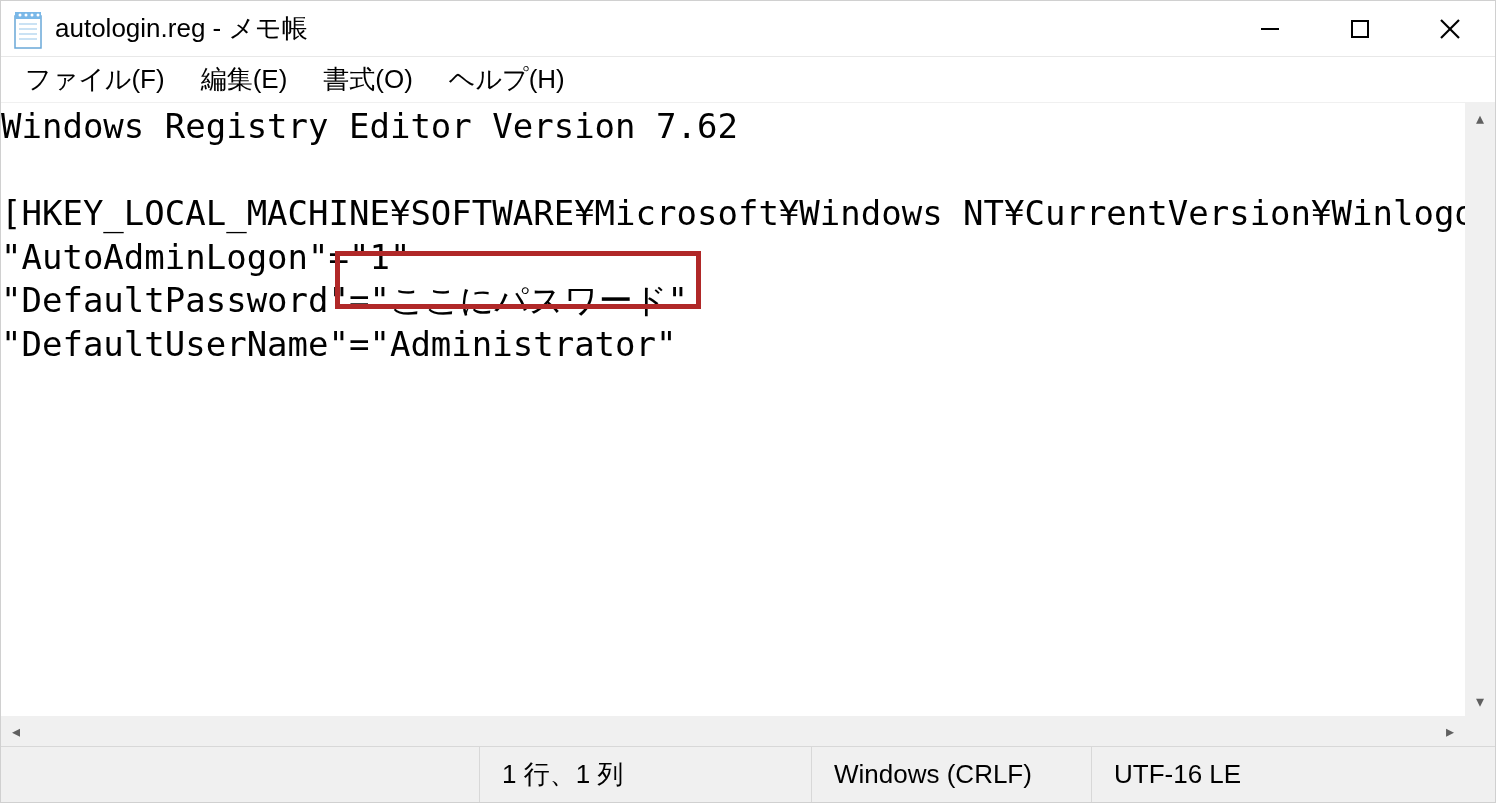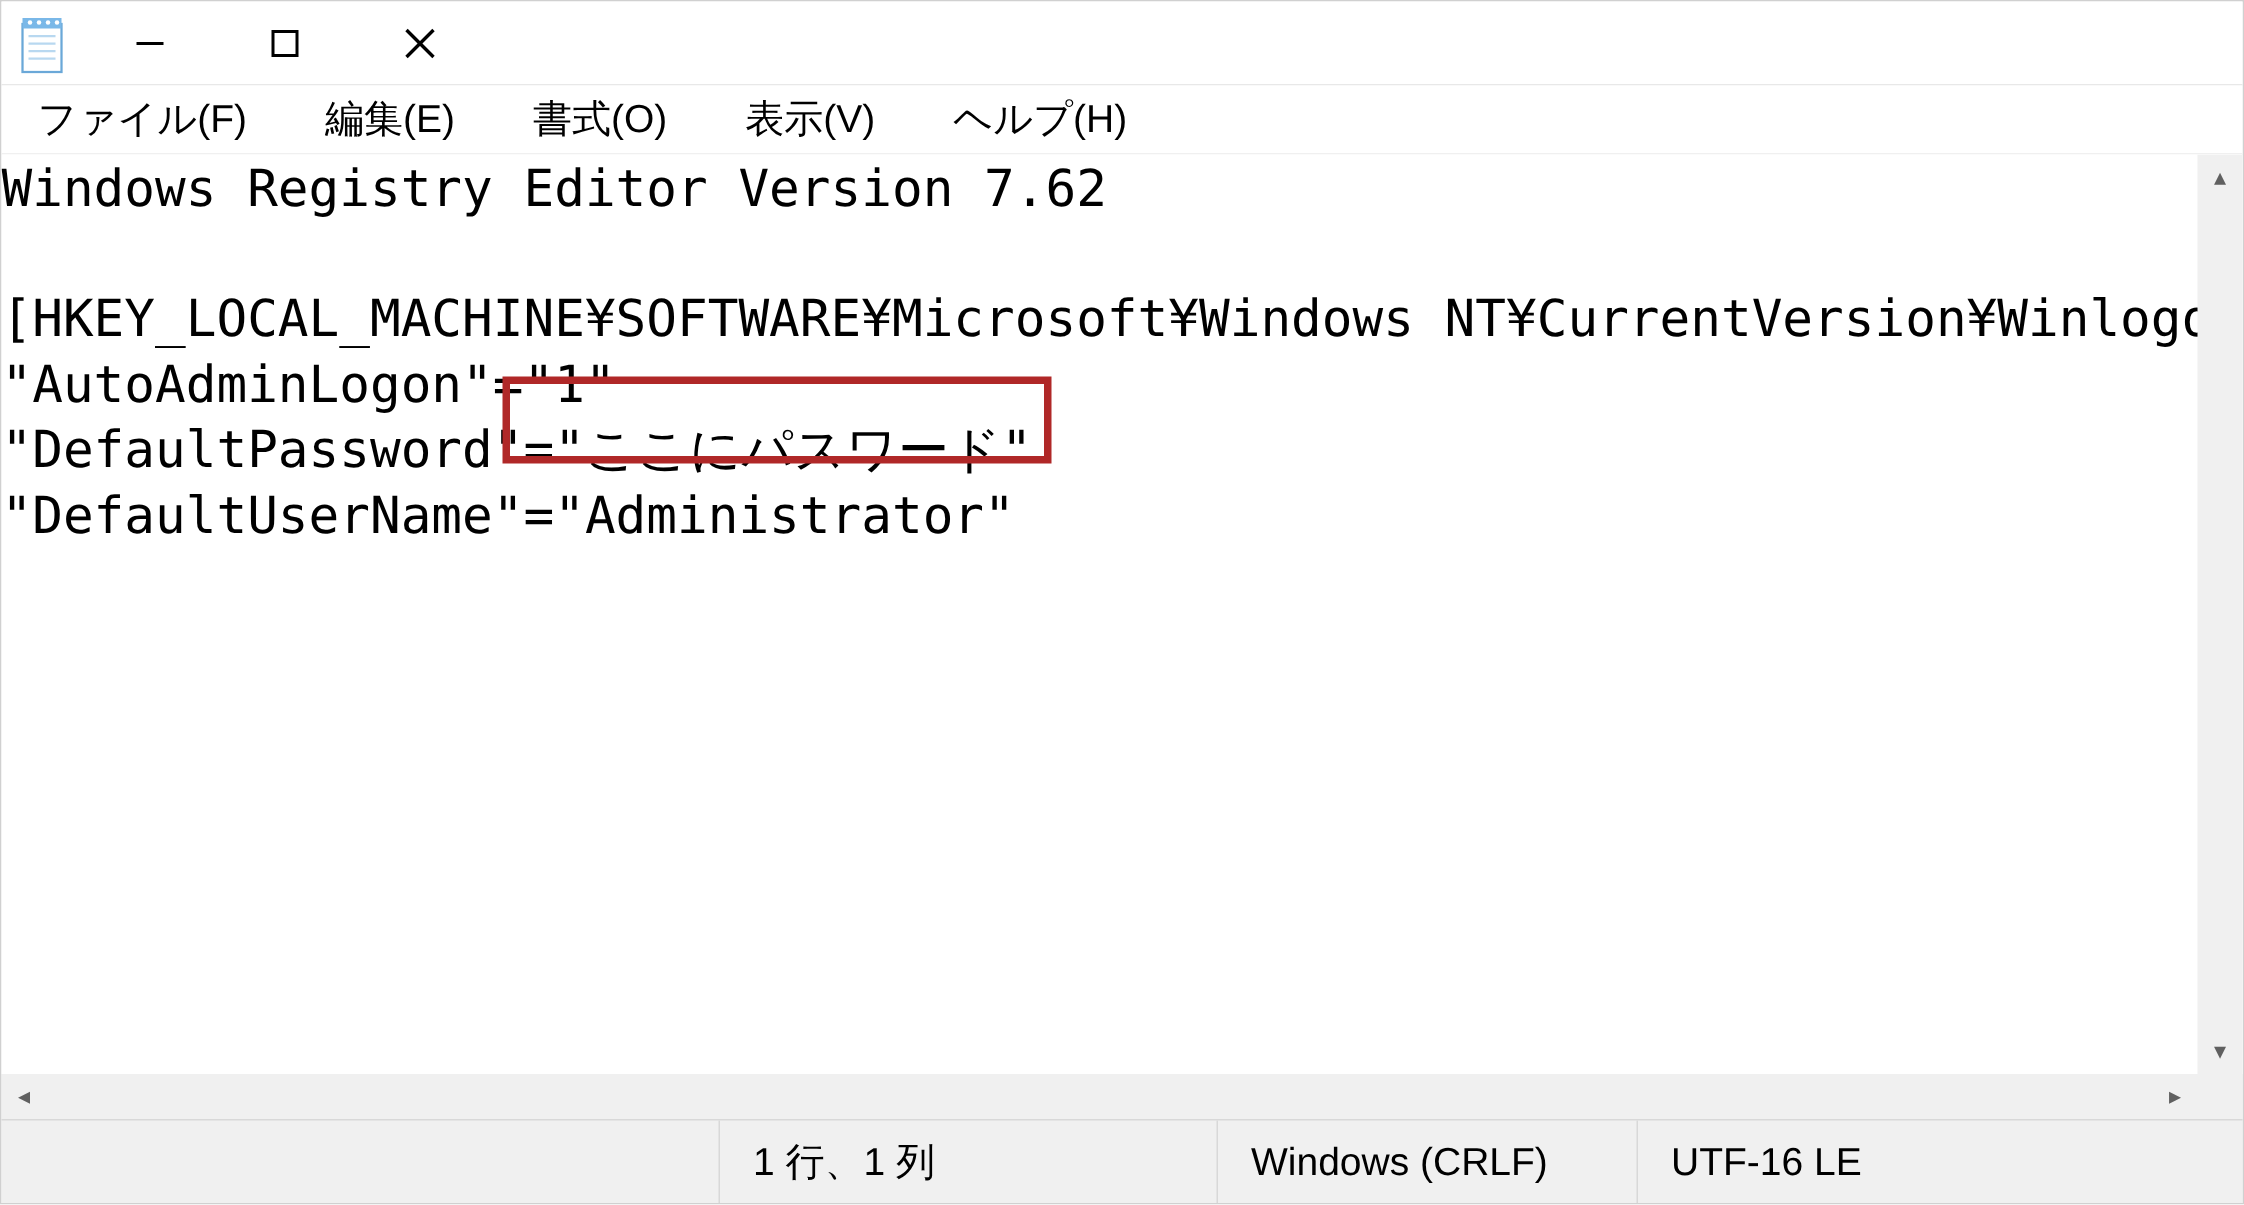--- a/index.html
+++ b/index.html
@@ -53,21 +53,21 @@
   }
   .win-btn svg { width: 24px; height: 24px; }
   .win-btn.close svg { width: 28px; height: 28px; }
   .menubar {
     height: 46px;
     display: flex;
     align-items: center;
     padding-left: 6px;
     border-bottom: 1px solid #f0f0f0;
     background: #ffffff;
-    gap: 16px;
+    gap: 0;
   }
   .menu-item {
     font-size: 26px;
     padding: 4px 18px;
     color: #000;
     cursor: pointer;
     font-family: "Meiryo", "Yu Gothic", sans-serif;
   }
   .editor-area {
     flex: 1;
@@ -165,20 +165,21 @@
         <circle cx="9" cy="7" r="1.5" fill="#fff"></circle>
         <circle cx="15" cy="7" r="1.5" fill="#fff"></circle>
         <circle cx="21" cy="7" r="1.5" fill="#fff"></circle>
         <circle cx="27" cy="7" r="1.5" fill="#fff"></circle>
         <line x1="8" y1="16" x2="26" y2="16" stroke="#b8d8f0" stroke-width="1.5"></line>
         <line x1="8" y1="21" x2="26" y2="21" stroke="#b8d8f0" stroke-width="1.5"></line>
         <line x1="8" y1="26" x2="26" y2="26" stroke="#b8d8f0" stroke-width="1.5"></line>
         <line x1="8" y1="31" x2="26" y2="31" stroke="#b8d8f0" stroke-width="1.5"></line>
       </svg>
     </div>
+    <div class="titlebar-title">autologin.reg - メモ帳</div>
     <div class="win-controls">
       <div class="win-btn">
         <svg viewBox="0 0 24 24">
             <line x1="3" y1="12" x2="21" y2="12" stroke="#000" stroke-width="2"></line>
           </svg>
       </div>
       <div class="win-btn">
         <svg viewBox="0 0 24 24">
             <rect x="4" y="4" width="16" height="16" fill="none" stroke="#000" stroke-width="2"></rect>
           </svg>
@@ -189,21 +190,20 @@
             <line x1="23" y1="5" x2="5" y2="23" stroke="#000" stroke-width="2.2"></line>
           </svg>
       </div>
     </div>
   </div>
 
   <div class="menubar">
     <div class="menu-item">ファイル(F)</div>
     <div class="menu-item">編集(E)</div>
     <div class="menu-item">書式(O)</div>
-    <div class="menu-item">表示(V)</div>
     <div class="menu-item">ヘルプ(H)</div>
   </div>
 
   <div class="editor-area">
     <div class="editor-content"><span>Windows Registry Editor Version 7.62</span>
 <span></span>
 <span>[HKEY_LOCAL_MACHINE¥SOFTWARE¥Microsoft¥Windows NT¥CurrentVersion¥Winlogon]</span>
 <span>"AutoAdminLogon"="1"</span>
 <span>"DefaultPassword"="ここにパスワード"</span>
 <span>"DefaultUserName"="Administrator"</span></div>

